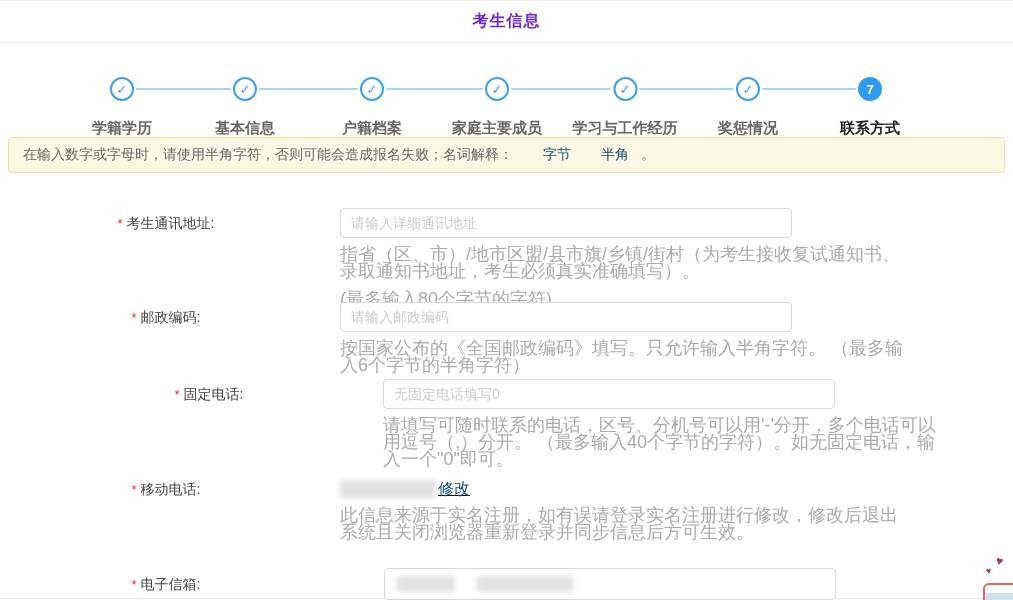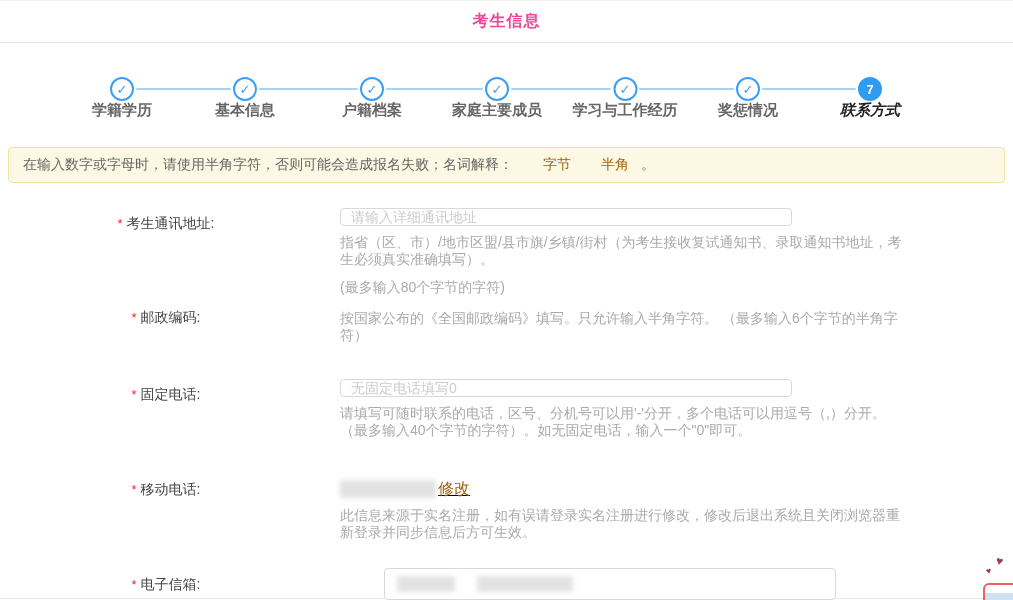--- a/index.html
+++ b/index.html
@@ -3,51 +3,51 @@
 <meta charset="utf-8">
 <style>
   * { margin:0; padding:0; box-sizing:border-box; }
   html,body { background:#fff; }
   body { font-family:"Liberation Sans","DejaVu Sans",sans-serif; }
   .page { position:relative; width:1013px; height:600px; background:#fff; overflow:hidden; border-top:1px solid #f2f2f2; }
 
   
   .header { position:absolute; top:0; left:0; right:0; height:42px;
             border-bottom:1px solid #e9e9e9; display:flex; align-items:center; justify-content:center; }
-  .page-title { font-size:16px; color:#ec4899; font-weight:600; letter-spacing:1px; }
+  .page-title { font-size:16px; color:#6d28d9; font-weight:600; letter-spacing:1px; }
 
   
   .stepper { position:absolute; top:42px; left:0; right:0; height:102px; }
   .step { position:absolute; top:34px; transform:translateX(-50%); text-align:center; }
   .step-circle { width:24px; height:24px; border-radius:50%; margin:0 auto;
                  border:2px solid #3d9ef2; color:#3d9ef2; background:#fff;
                  display:flex; align-items:center; justify-content:center;
                  font-size:13px; line-height:1; }
   .step.active .step-circle { background:#2e9cf2; border-color:#2e9cf2; color:#fff; font-weight:700; }
-  .step-label { margin-top:0; font-size:15px; color:#666; font-weight:600; white-space:nowrap; }
-  .step.active .step-label { color:#222; font-weight:700;font-style:italic; }
+  .step-label { margin-top:18px; font-size:15px; color:#666; font-weight:600; white-space:nowrap; }
+  .step.active .step-label { color:#222; font-weight:700; }
   .connector { position:absolute; top:45px; height:2px; background:#a6d2f5; border-radius:1px; }
 
   
-  .notice { position:absolute; top:146px; left:8px; right:8px; height:36px;
+  .notice { position:absolute; top:136px; left:8px; right:8px; height:36px;
             background:#fdf8e3; border:1px solid #f0e3a1; border-radius:4px;
             display:flex; align-items:center; padding:0 14px; font-size:14px; color:#666;gap:12px; }
-  .notice a, .link { color:#a16207; text-decoration:none; cursor:pointer; }
+  .notice a, .link { color:#0c4a6e; text-decoration:none; cursor:pointer; }
   .notice .sep { width:6px; }
 
   
   .row { position:absolute; left:0; display:flex; }
   .row-label { width:332px; text-align:center; font-size:14px; color:#444; line-height:30px; flex:0 0 332px; }
   .req { color:#f5222d; margin-right:4px; font-size:13px; }
   .row-main { margin-left:8px; }
-  .text-input { width:452px; height:18px; border:1px solid #d9d9d9; border-radius:4px;
+  .text-input { width:452px; height:30px; border:1px solid #d9d9d9; border-radius:4px;
                 padding:0 10px; font-size:14px; color:#1d4ed8; outline:none; background:#fff;
                 font-family:"Liberation Sans","DejaVu Sans",sans-serif; }
   .text-input::placeholder { color:#ccc; }
-  .helper { margin-top:8px; font-size:14px; color:#aaa; line-height:17px; max-width:566px; }
+  .helper { margin-top:8px; font-size:18px; color:#aaa; line-height:17px; max-width:566px; }
 
   .value-line { display:flex; align-items:center; height:20px;text-decoration:underline; }
   .redacted { background:#e2e2e2; border-radius:2px; filter:blur(2.5px); }
   .redacted.phone { width:96px; height:18px; margin-right:2px; }
   .fake-input { position:relative; z-index:2; width:452px; height:32px; border:1px solid #d9d9d9;
                 border-radius:4px; background:#fff; display:flex; align-items:center; padding:0 12px; }
   .redacted.email-a { width:58px; height:16px; }
   .redacted.email-b { width:96px; height:16px; margin-left:22px; }
   .row4 .row-label { line-height:20px; }
   .row5 .row-label { line-height:32px; }
@@ -131,25 +131,26 @@
       <div class="helper">指省（区、市）/地市区盟/县市旗/乡镇/街村（为考生接收复试通知书、录取通知书地址，考生必须真实准确填写）。</div>
       <div class="helper" style="margin-top:11px;">(最多输入80个字节的字符)</div>
     </div>
   </div>
 
   <div class="row" style="top:301px;">
     <div class="row-label">
       <span class="req">*</span><span>邮政编码:</span>
     </div>
     <div class="row-main">
+      <input class="text-input" type="text" placeholder="请输入邮政编码" style="">
       <div class="helper">按国家公布的《全国邮政编码》填写。只允许输入半角字符。 （最多输入6个字节的半角字符）</div>
     </div>
   </div>
 
-  <div class="row" style="top:378px;">
+  <div class="row" style="top:378px;margin-left:43px;">
     <div class="row-label">
       <span class="req">*</span><span>固定电话:</span>
     </div>
     <div class="row-main">
       <input class="text-input" type="text" placeholder="无固定电话填写0" style="">
       <div class="helper">请填写可随时联系的电话，区号、分机号可以用'-'分开，多个电话可以用逗号（,）分开。 （最多输入40个字节的字符）。如无固定电话，输入一个"0"即可。</div>
     </div>
   </div>
 
   <div class="row row4" style="top:478px;">

